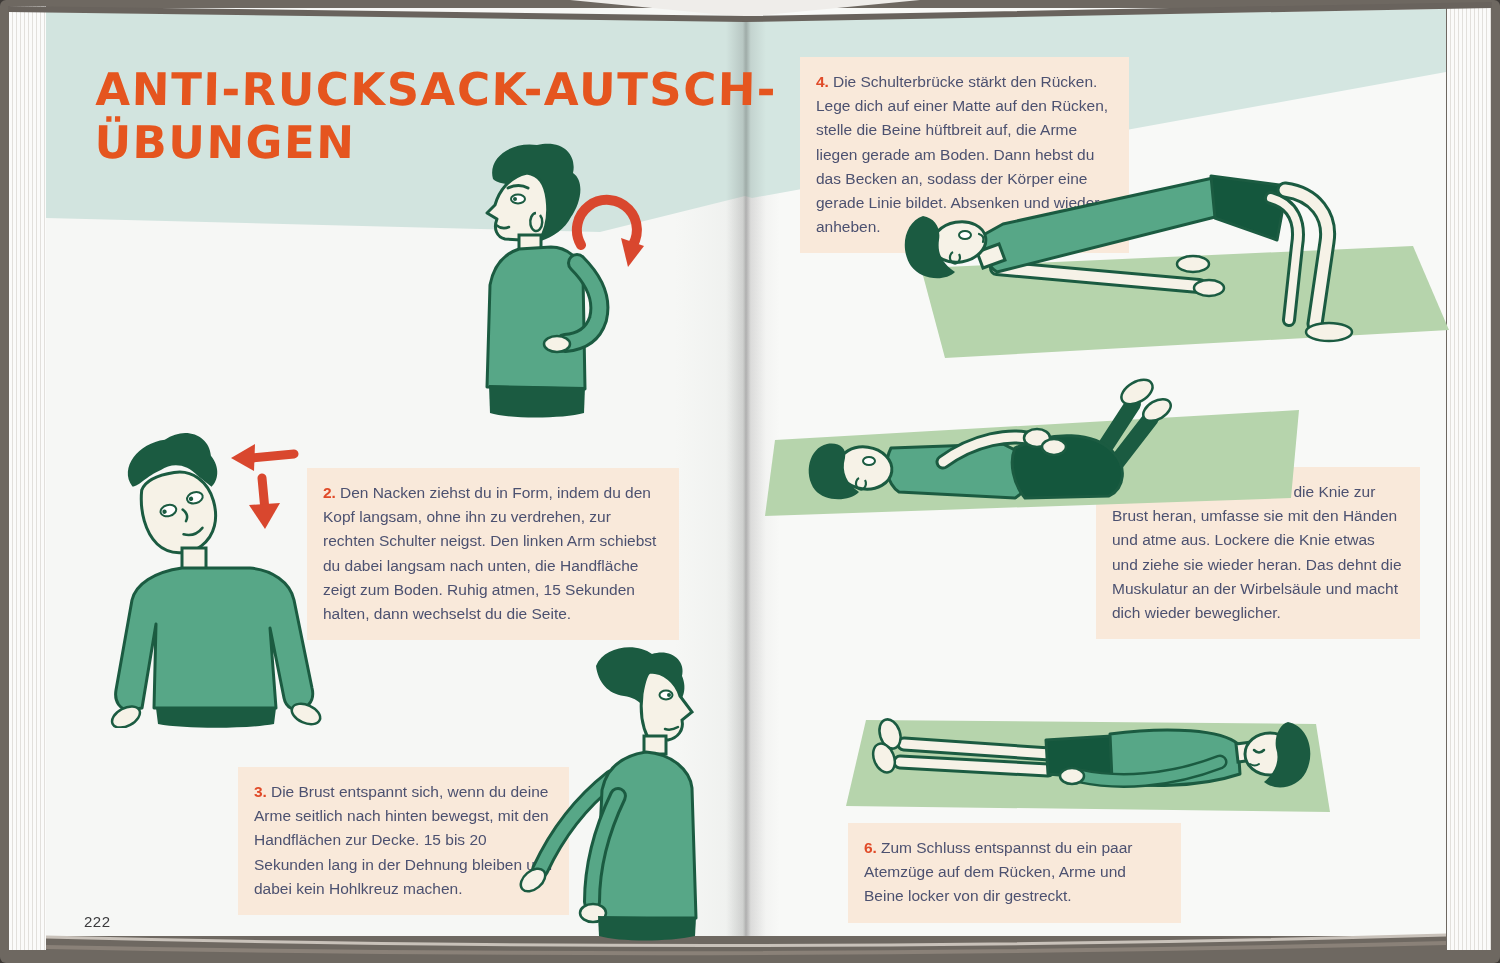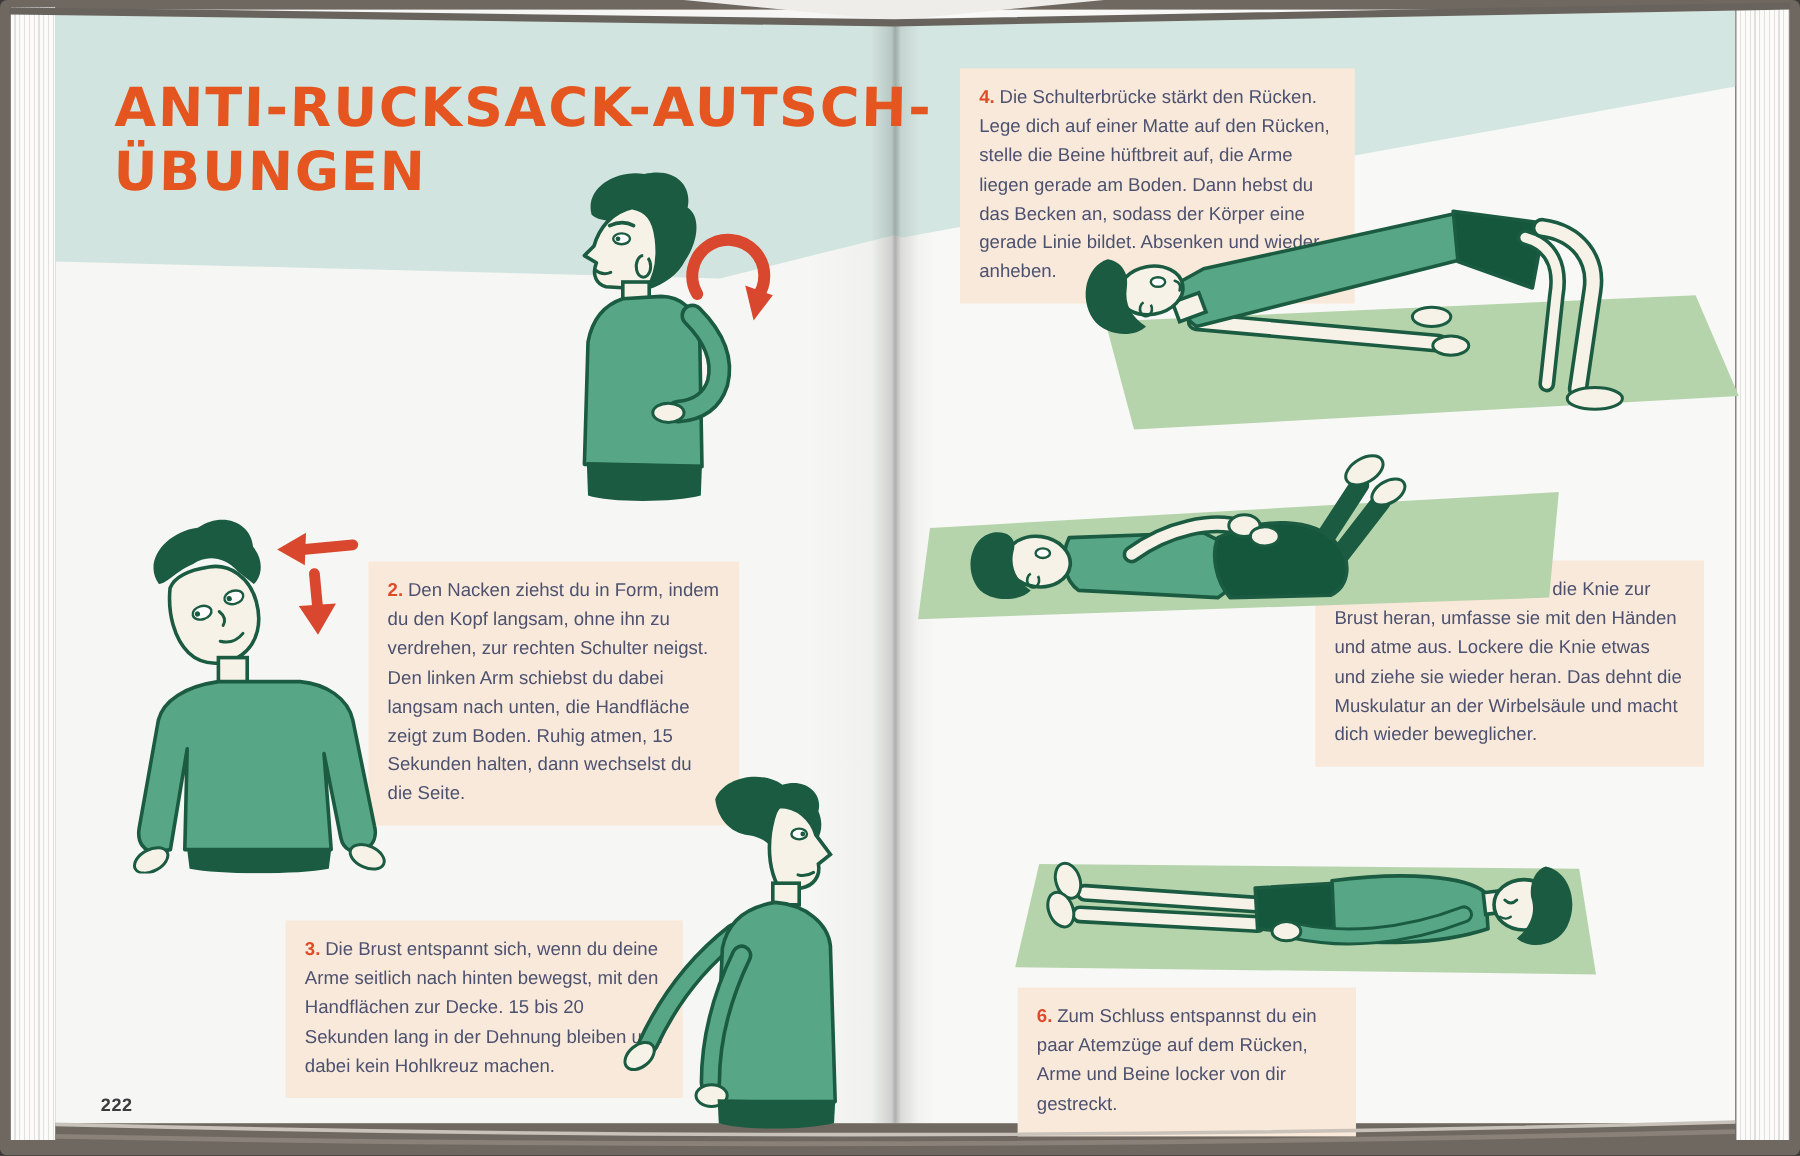--- a/index.html
+++ b/index.html
@@ -16,21 +16,21 @@
   .spine-shadow{position:absolute;left:726px;top:8px;width:40px;height:928px;pointer-events:none;
       background:linear-gradient(90deg,rgba(0,0,0,0) 0%,rgba(50,50,50,.16) 42%,rgba(35,35,35,.30) 50%,rgba(50,50,50,.10) 62%,rgba(0,0,0,0) 100%);}
   svg.overlay{position:absolute;left:0;top:0;pointer-events:none;}
   
   .title{position:absolute;left:95px;top:64px;color:#e5551f;
       font-family:"DejaVu Sans",sans-serif;font-weight:bold;font-size:45px;
       letter-spacing:1.5px;line-height:1.17;transform:skewX(-1deg);}
   .box{position:absolute;background:#f9e9da;padding:13px 16px 14px 16px;
       color:#4c5170;font-size:15.5px;line-height:1.56;box-sizing:border-box;}
   .box .num{color:#e04a28;font-weight:bold;margin-right:4px;}
-  .pagenum{position:absolute;left:84px;top:913px;color:#3b3b3d;font-size:15px;font-weight:bold;letter-spacing:.5px;}
+  .pagenum{position:absolute;left:84px;top:913px;color:#3b3b3d;font-size:15px;font-weight:normal;letter-spacing:.5px;}
   .fig{position:absolute;}
 </style>
 </head>
 <body>
 
 <div class="stage">
 
   <div class="edge-strip edge-left"></div>
   <div class="edge-strip edge-right"></div>
 
@@ -42,33 +42,33 @@
     <polygon points="745,20 1446,9 1446,72 752,198 745,196" fill="#d4e6e1"></polygon>
   </svg>
 
   <div class="spine-shadow"></div>
 
   <div class="title">
     <div>ANTI-RUCKSACK-AUTSCH-</div>
     <div>ÜBUNGEN</div>
   </div>
 
-  <div class="box" style="left:307px;top:468px;width:309px">
+  <div class="box" style="left:307px;top:468px;width:372px">
     <span class="num">2.</span><span>Den Nacken ziehst du in Form, indem du den Kopf langsam, ohne ihn zu verdrehen, zur rechten Schulter neigst. Den linken Arm schiebst du dabei langsam nach unten, die Handfläche zeigt zum Boden. Ruhig atmen, 15 Sekunden halten, dann wechselst du die Seite.</span>
   </div>
   <div class="box" style="left:238px;top:767px;width:331px">
     <span class="num">3.</span><span>Die Brust entspannt sich, wenn du deine Arme seitlich nach hinten bewegst, mit den Handflächen zur Decke. 15 bis 20 Sekunden lang in der Dehnung bleiben und dabei kein Hohlkreuz machen.</span>
   </div>
   <div class="box" style="left:800px;top:57px;width:329px">
     <span class="num">4.</span><span>Die Schulterbrücke stärkt den Rücken. Lege dich auf einer Matte auf den Rücken, stelle die Beine hüftbreit auf, die Arme liegen gerade am Boden. Dann hebst du das Becken an, sodass der Körper eine gerade Linie bildet. Absenken und wieder anheben.</span>
   </div>
   <div class="box" style="left:1096px;top:467px;width:324px">
     <span class="num">5.</span><span>Prima Päckchen: Ziehe die Knie zur Brust heran, umfasse sie mit den Händen und atme aus. Lockere die Knie etwas und ziehe sie wieder heran. Das dehnt die Muskulatur an der Wirbelsäule und macht dich wieder beweglicher.</span>
   </div>
-  <div class="box" style="left:848px;top:823px;width:282px">
+  <div class="box" style="left:848px;top:823px;width:333px">
     <span class="num">6.</span><span>Zum Schluss entspannst du ein paar Atemzüge auf dem Rücken, Arme und Beine locker von dir gestreckt.</span>
   </div>
 
   <svg class="fig" style="left:435px;top:133px" width="220" height="290" viewBox="0 0 220 290">
     <path d="M146 112 A30 30 0 1 1 195 116" fill="none" stroke="#d9472e" stroke-width="10" stroke-linecap="round"></path>
     <polygon points="193,134 209,113 186,105" fill="#d9472e"></polygon>
     <path d="M58 46 C52 24 78 8 102 12 C128 6 142 22 138 40 C150 48 146 70 136 84 C130 96 118 104 106 108 C116 78 108 62 92 56 C76 50 64 52 58 46 Z" fill="#1b5b41"></path>
     <path d="M92 40 C74 44 64 58 60 72 L52 80 L62 86 C58 96 62 104 70 106 L104 108 C112 96 114 82 112 66 C110 50 104 42 92 40 Z" fill="#f6f2e7" stroke="#1b5b41" stroke-width="3" stroke-linejoin="round"></path>
     <ellipse cx="83" cy="66" rx="7" ry="4.5" fill="#fff" stroke="#1b5b41" stroke-width="2"></ellipse>
     <circle cx="80" cy="66" r="2" fill="#1b5b41"></circle>

